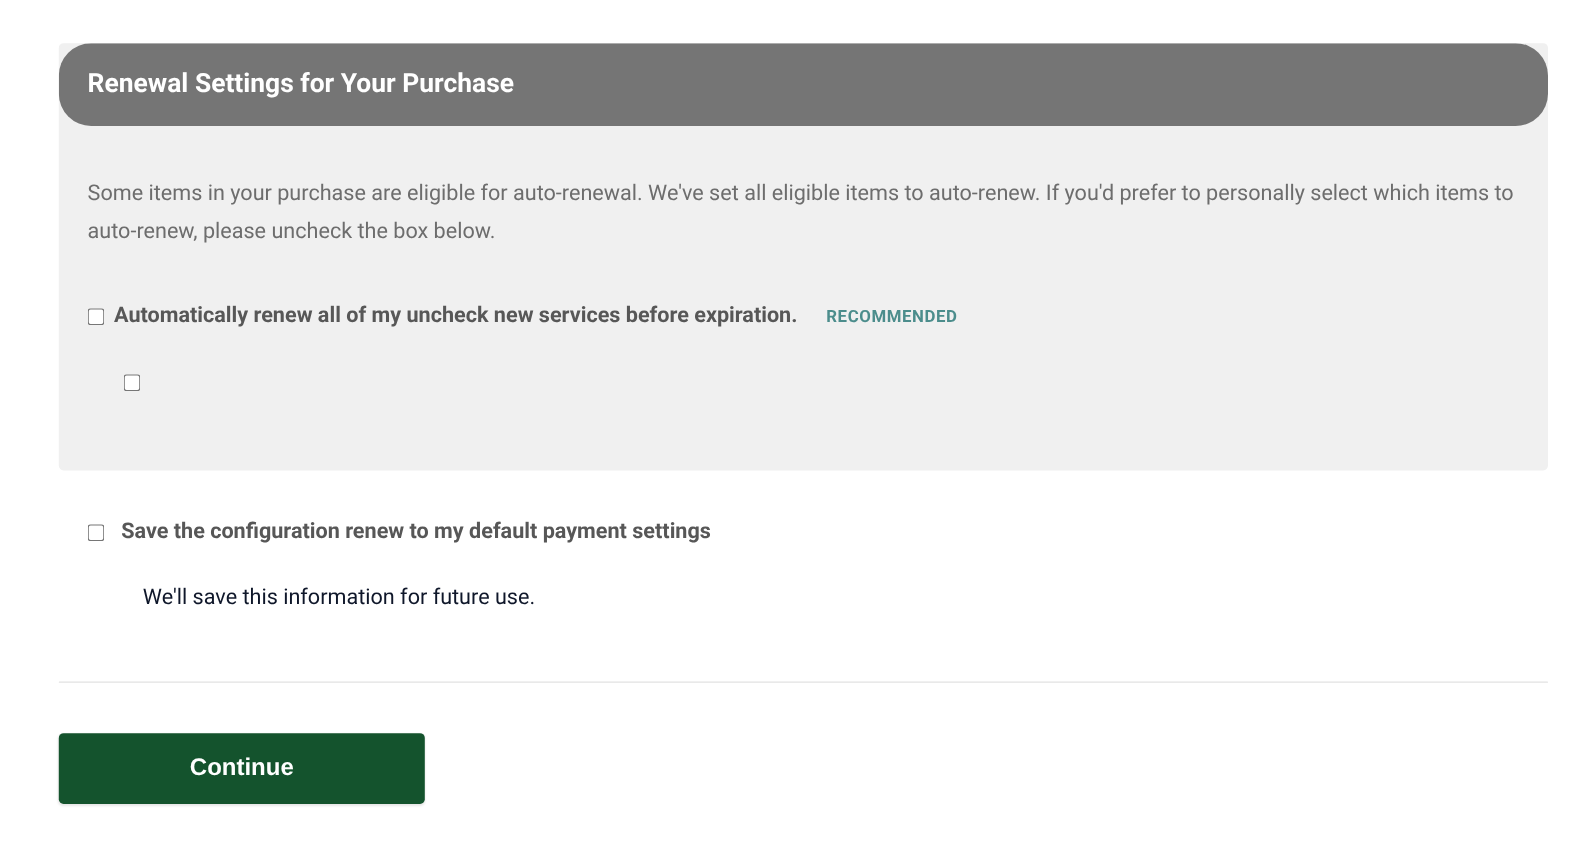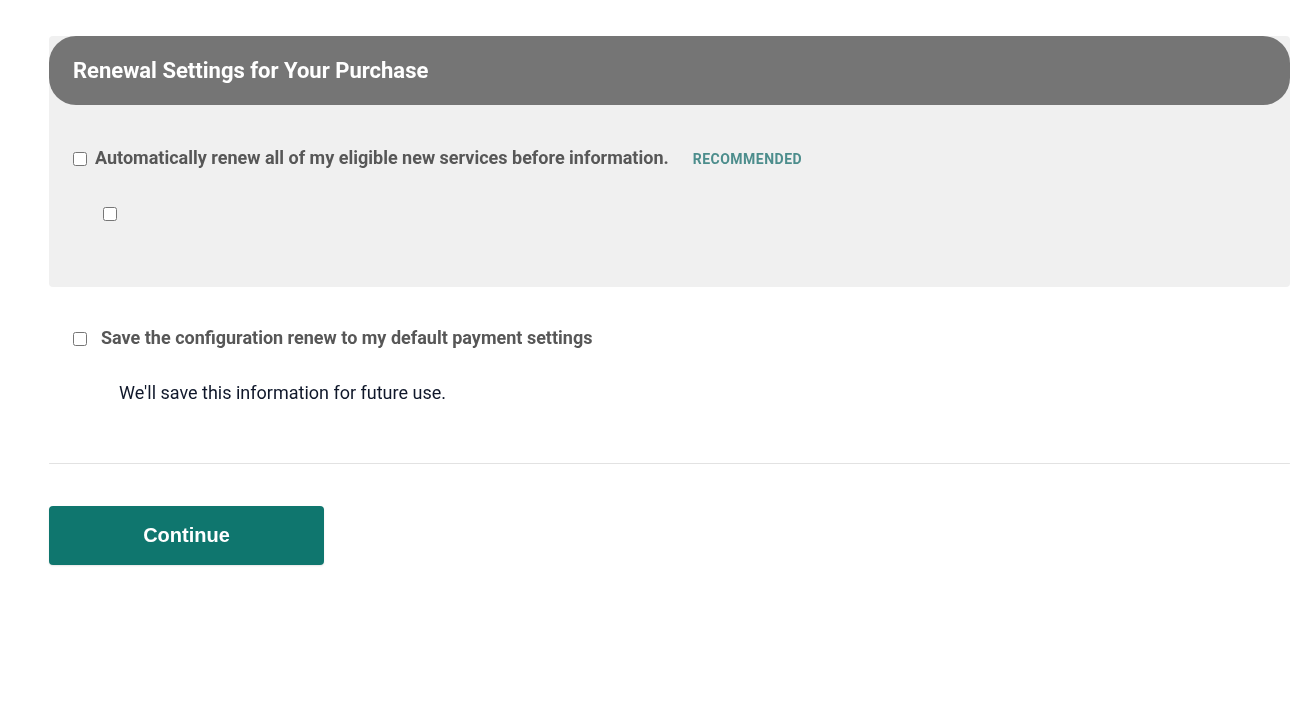--- a/index.html
+++ b/index.html
@@ -102,46 +102,47 @@
       font-size: 18px;
       color: #0f172a;
       margin-left: 46px;
     }
     .divider {
       height: 1px;
       background: #e2e2e2;
       margin: 20px 0 42px 0;
     }
     .continue-button {
-      background: #0f766e;
+      background: #14532d;
       color: #ffffff;
       border: none;
       border-radius: 4px;
       padding: 18px 0;
-      width: 275px;
+      width: 305px;
       font-size: 20px;
       font-weight: 700;
       cursor: pointer;
       text-align: center;
       box-shadow: 0 1px 2px rgba(0,0,0,0.1);
     }
   </style>
 </head>
 <body>
 
 
 
 <div class="panel">
   <div class="panel-header">Renewal Settings for Your Purchase</div>
   <div class="panel-body">
+    <p class="intro-text">Some items in your purchase are eligible for auto-renewal. We've set all eligible items to auto-renew. If you'd prefer to personally select which items to auto-renew, please uncheck the box below.</p>
 
     <div class="checkbox-row">
       <input type="checkbox" style="">
       <span>
-        <span class="checkbox-label">Automatically renew all of my eligible new services before information.</span>
+        <span class="checkbox-label">Automatically renew all of my uncheck new services before expiration.</span>
         <span class="recommended-badge">RECOMMENDED</span>
       </span>
     </div>
 
     <div class="sub-checkbox-row">
       <input type="checkbox" style="">
     </div>
   </div>
 </div>
 

